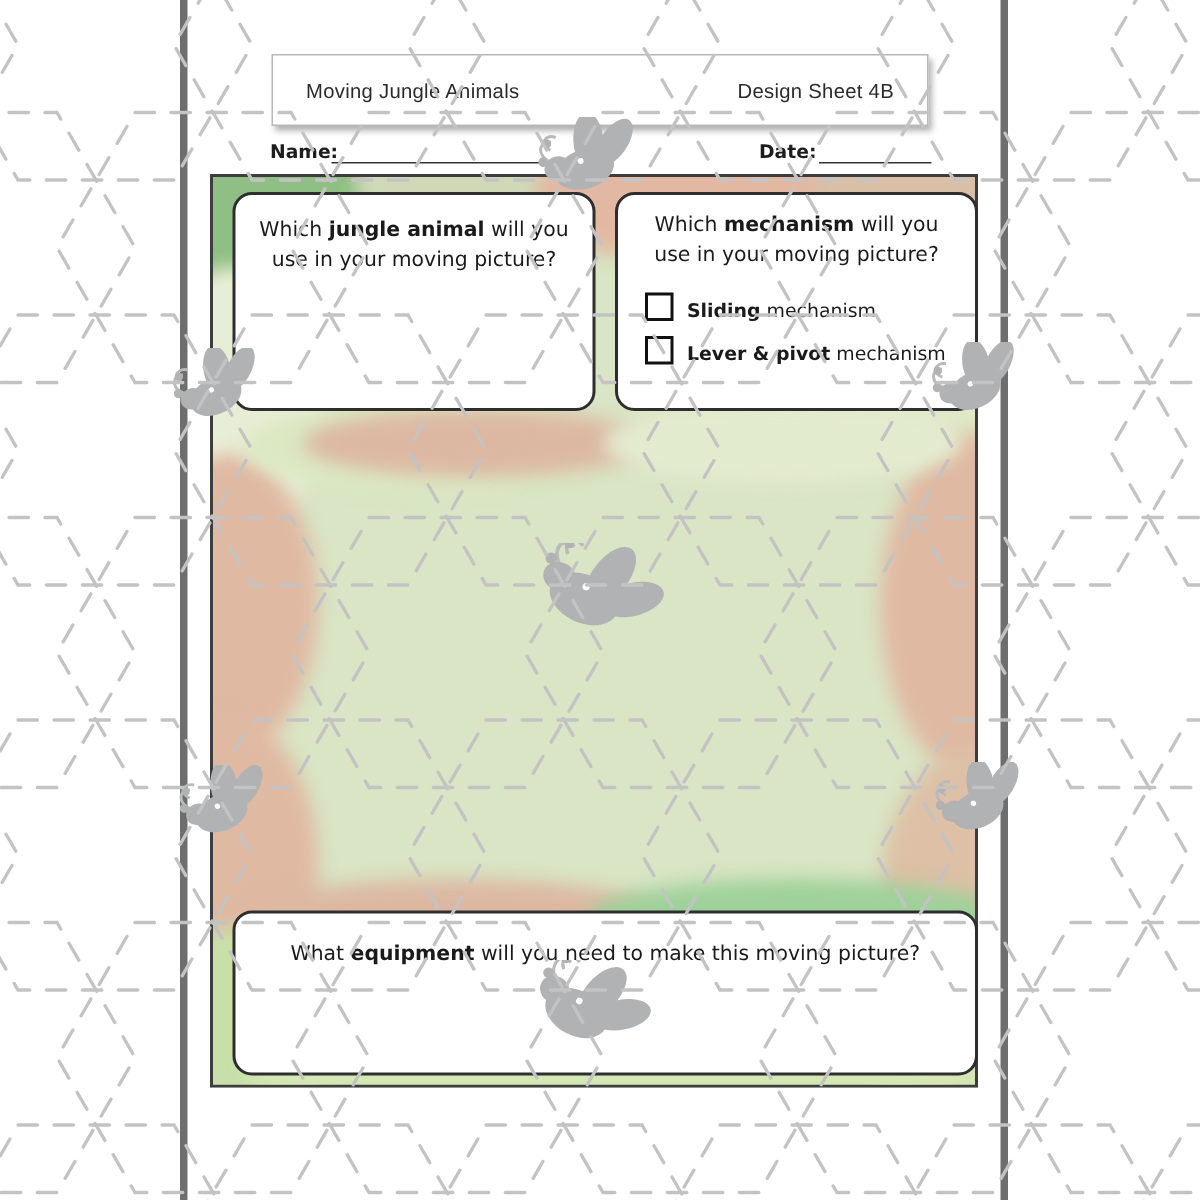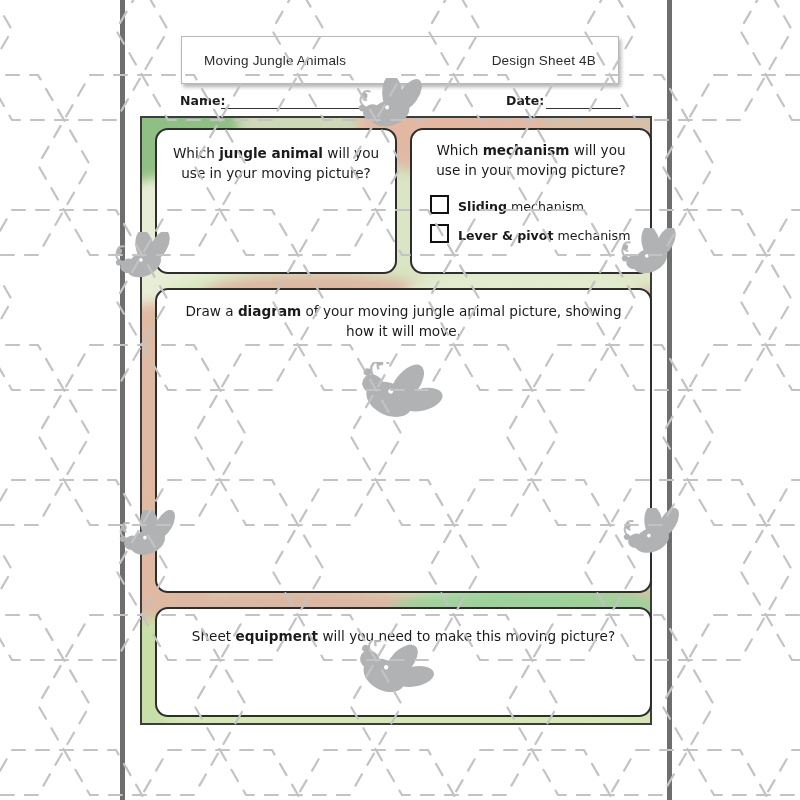--- a/index.html
+++ b/index.html
@@ -300,29 +300,24 @@
           </div>
           <div class="check-row">
             <div class="checkbox"></div>
             <div class="check-label">
               <b>Lever &amp; pivot</b><span> mechanism</span>
             </div>
           </div>
         </div>
       </div>
 
-      <div class="panel" id="panel-diagram">
-        <div class="panel-text">
-          <span>Draw a </span><b>diagram</b><span> of your moving jungle animal picture, showing how it will move.</span>
-        </div>
-      </div>
 
       <div class="panel" id="panel-equipment">
         <div class="panel-text">
-          <span>Sheet </span><b>equipment</b><span> will you need to make this moving picture?</span>
+          <span>What </span><b>equipment</b><span> will you need to make this moving picture?</span>
         </div>
       </div>
 
 
     </div>
   </div>
 
   <svg class="bee" style="left:355px; top:78px;" width="80" height="62" viewBox="0 0 80 62">
     <g transform="rotate(-18 40 31)">
       <path d="M14 22 C6 14, 10 6, 18 9" stroke="#b8babb" stroke-width="2" fill="none"></path>

